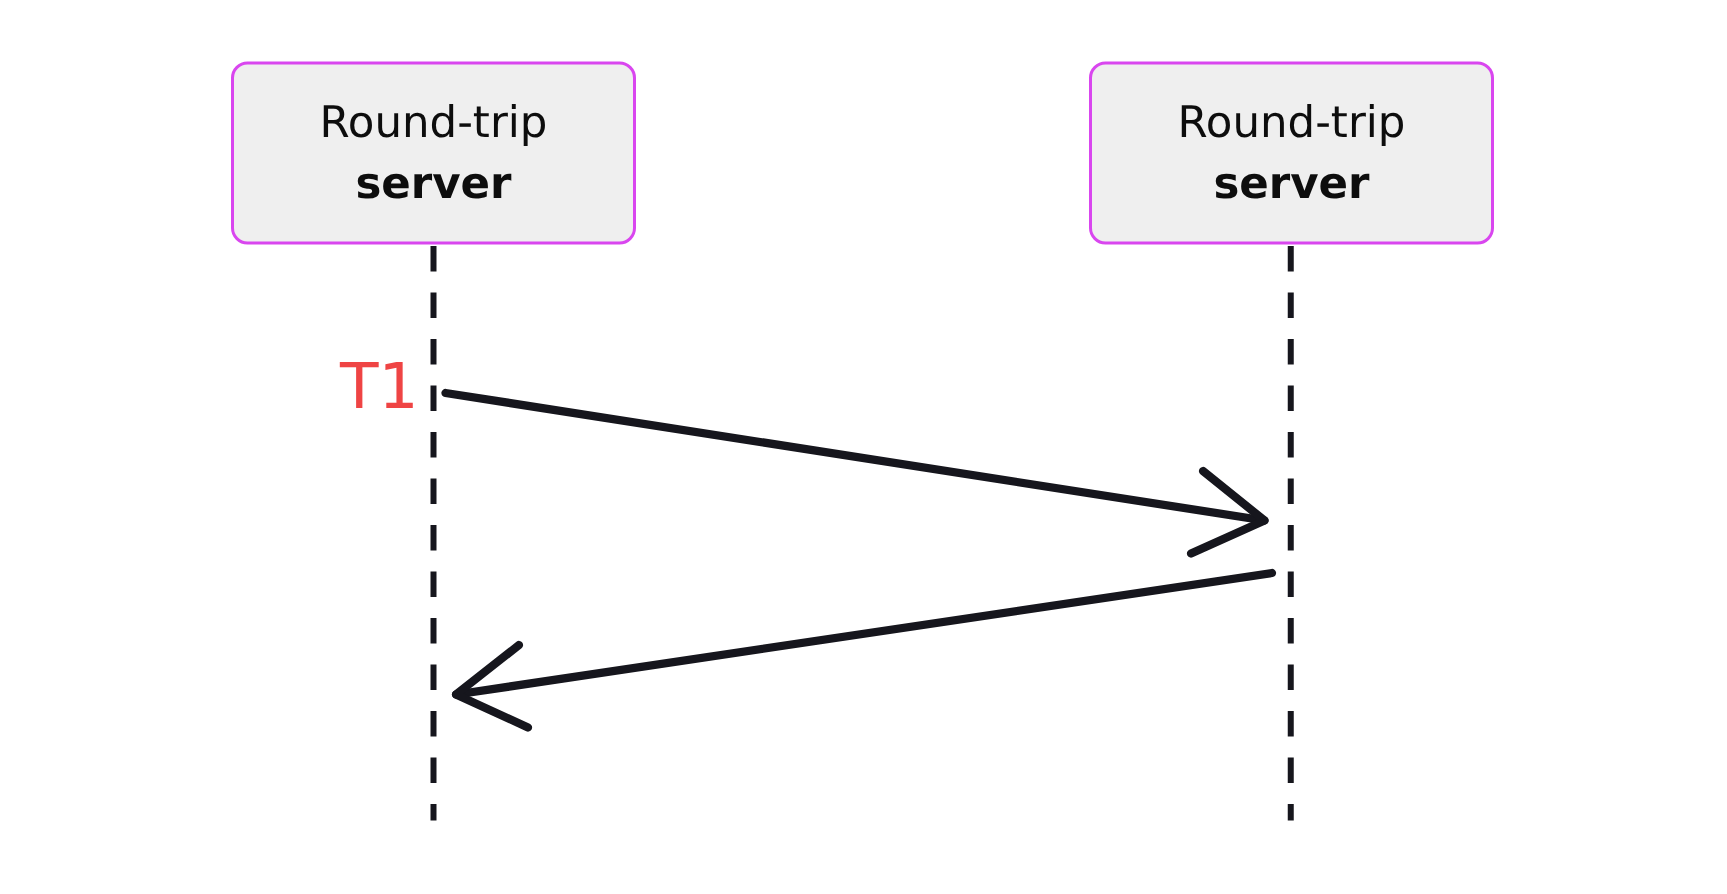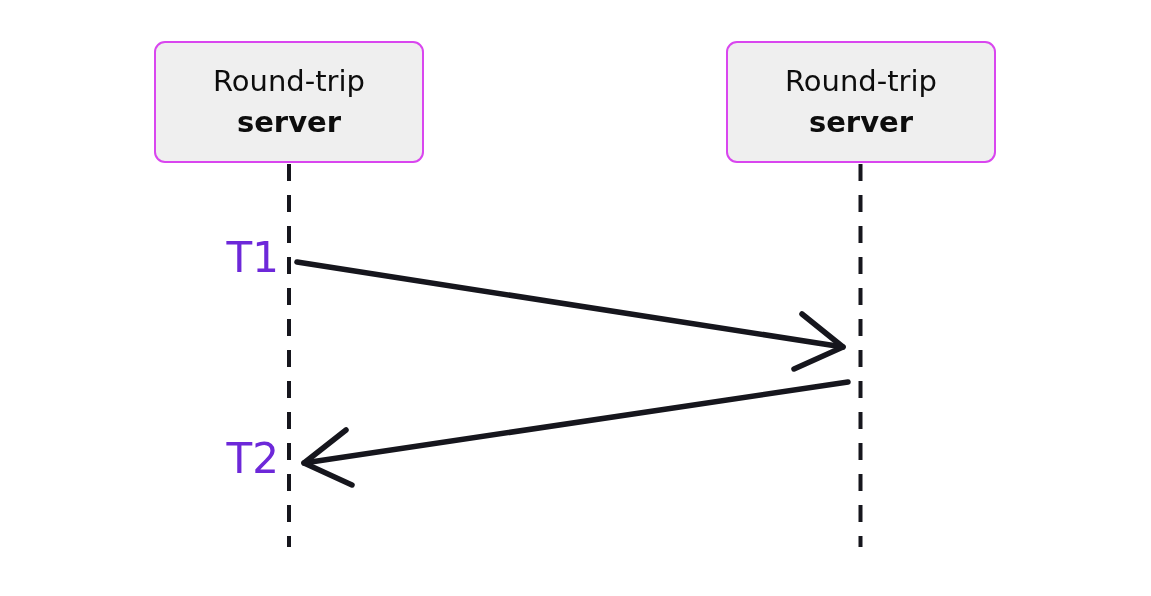--- a/index.html
+++ b/index.html
@@ -55,21 +55,21 @@
   }
   .time-label {
     position: absolute;
     width: 120px;
     height: 48px;
     display: flex;
     align-items: center;
     justify-content: flex-end;
     font-size: 42px;
     font-weight: 400;
-    color: #6d28d9;
+    color: #ef4444;
     white-space: nowrap;
   }
   .time-label.t1 { left: 159px; top: 233px; }
   .time-label.t2 { left: 159px; top: 434px; }
 </style>
 </head>
 <body>
 
 <div class="canvas">
 
@@ -89,15 +89,14 @@
     <span class="actor-line1">Round-trip</span>
     <span class="actor-line2">server</span>
   </div>
 
   <div class="actor-box server">
     <span class="actor-line1">Round-trip</span>
     <span class="actor-line2">server</span>
   </div>
 
   <div class="time-label t1">T1</div>
-  <div class="time-label t2">T2</div>
 
 </div>
 
 </body></html>

